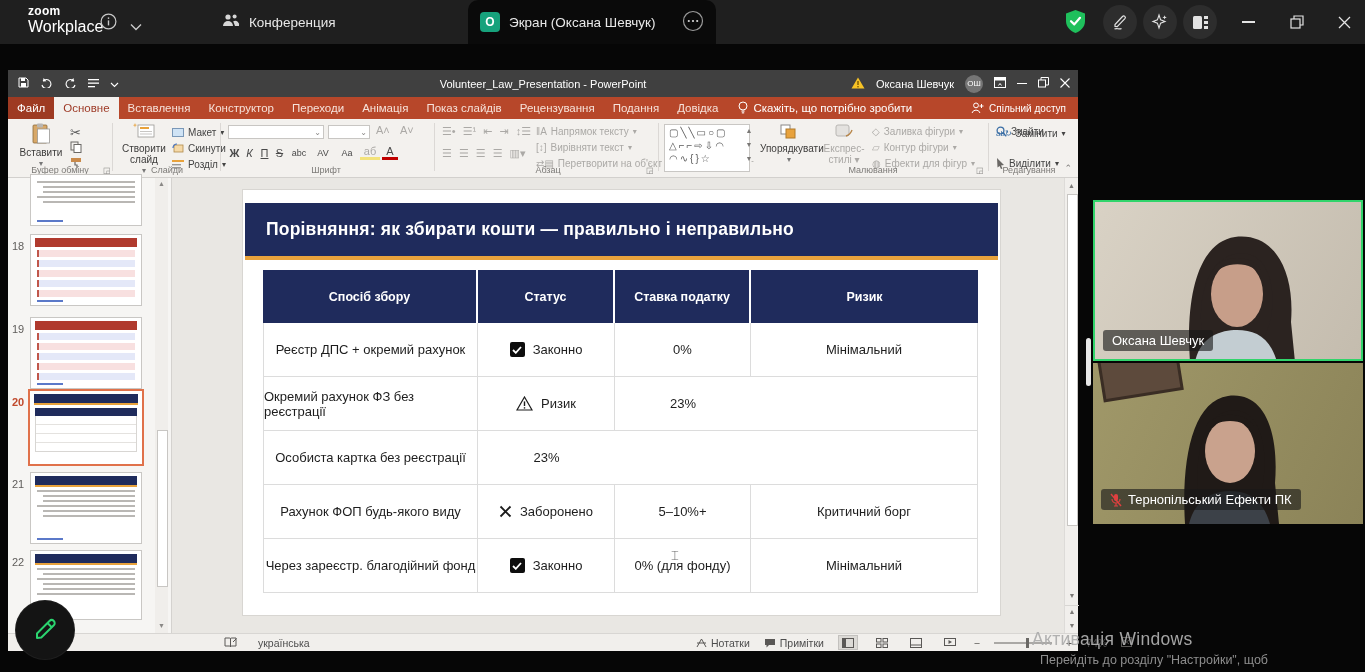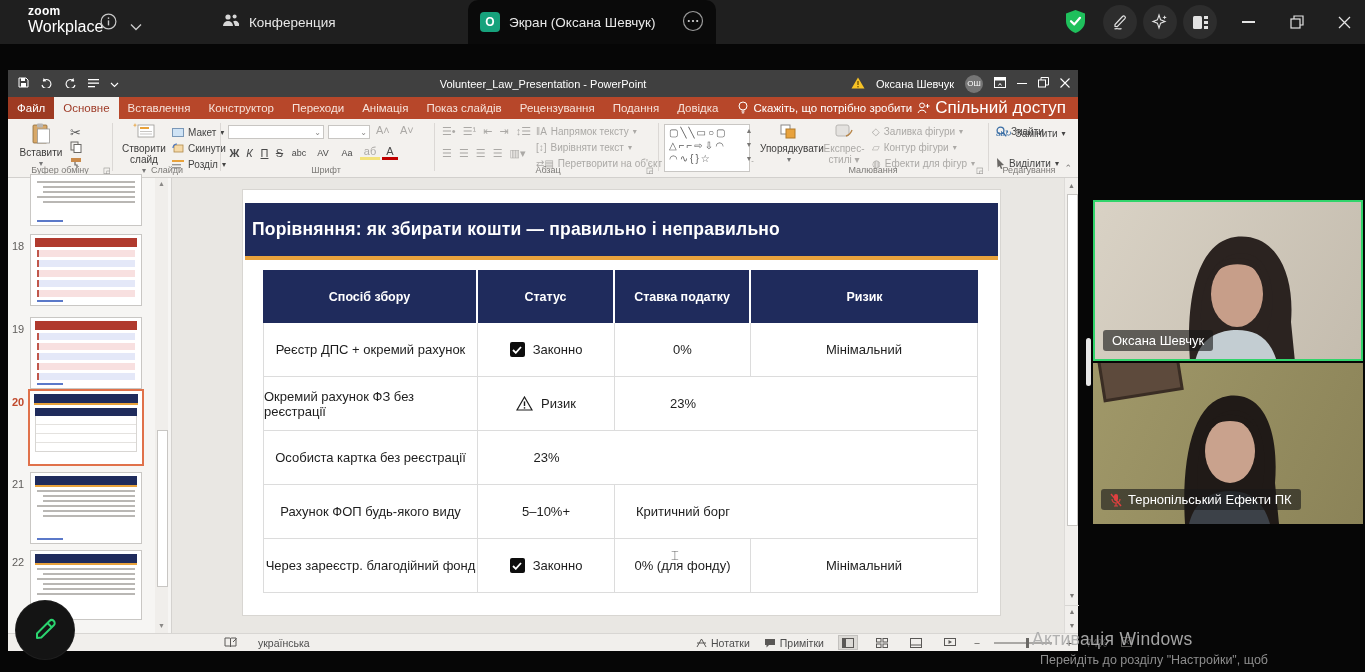--- a/index.html
+++ b/index.html
@@ -27,21 +27,21 @@
   .ppt-title{position:absolute;left:0;top:0;width:100%;height:27px;background:#404040;color:#fff;font-size:11px;}
   .qat{position:absolute;left:10px;top:0;height:27px;display:flex;align-items:center;gap:11px;color:#fff;}
   .ppt-title .tcenter{position:absolute;left:0;right:0;top:0;height:27px;display:flex;align-items:center;justify-content:center;}
   .ppt-title .tright{position:absolute;right:8px;top:0;height:27px;display:flex;align-items:center;gap:11px;}
   .ppt-avatar{width:18px;height:18px;border-radius:50%;background:rgba(255,255,255,.28);color:#fff;font-size:8px;
               display:flex;align-items:center;justify-content:center;}
   .ppt-tabs{position:absolute;left:0;top:27px;width:100%;height:22px;background:#B7472A;display:flex;align-items:stretch;
             color:#f6e2da;font-size:11.5px;}
   .rtab{padding:0 9px;display:flex;align-items:center;}
   .rtab.sel{background:#f3f1ee;color:#9E3A26;}
-  .share{position:absolute;right:12px;top:27px;height:22px;display:flex;align-items:center;gap:5px;color:#fff;font-size:17px;}
+  .share{position:absolute;right:12px;top:27px;height:22px;display:flex;align-items:center;gap:5px;color:#fff;font-size:10px;}
   .tellme{display:flex;align-items:center;gap:6px;padding:0 10px;color:#fff;}
 
   .ribbon{position:absolute;left:0;top:49px;width:100%;height:58px;background:#f3f1ee;border-bottom:1px solid #d2d0cd;
           color:#3d3c3b;font-size:10px;}
   .gsep{position:absolute;top:4px;height:48px;width:1px;background:#dbd8d5;}
   .glabel{position:absolute;bottom:2px;font-size:9px;color:#7c7a77;text-align:center;}
   .bigbtn{position:absolute;top:4px;width:50px;text-align:center;color:#3d3c3b;font-size:10px;line-height:11px;}
   .smrow{display:flex;align-items:center;gap:4px;font-size:10px;color:#444;height:14px;}
   .dis{color:#aba9a6 !important;}
   .combo{background:#fff;border:1px solid #c8c6c3;height:14px;display:flex;align-items:center;justify-content:flex-end;
@@ -59,21 +59,21 @@
   .tbar-red{height:9px;background:#B03A2E;margin:3px 4px 0 4px;}
   .tbar-navy{height:9px;background:#1F2B5C;margin:3px 4px 0 4px;border-bottom:2px solid #E8A23C;}
   .trowp{height:7px;margin:3px 6px 0 6px;border-left:2px solid #c0564a;}
   .bluefoot{position:absolute;left:6px;bottom:3px;width:26px;height:2px;background:#5b79c9;}
   .tsb{position:absolute;left:147px;top:0;width:13px;height:455px;background:#f0eeeb;}
   .tsb .sthumb{position:absolute;left:2px;width:9px;background:#fff;border:1px solid #c8c6c3;}
 
   .canvas{position:absolute;left:164px;top:0;width:892px;height:455px;background:#e9e7e3;}
   .slide{position:absolute;left:71px;top:12px;width:757px;height:425px;background:#fff;box-shadow:0 0 0 1px #d8d6d2;}
   .stitle{position:absolute;left:2px;top:13px;width:753px;height:53px;background:#1F2B5C;border-bottom:4px solid #E8A23C;box-sizing:content-box;}
-  .stitle-text{color:#fff;font-weight:bold;font-size:17.5px;line-height:53px;padding-left:7px;letter-spacing:.2px;border-radius:13px;}
+  .stitle-text{color:#fff;font-weight:bold;font-size:17.5px;line-height:53px;padding-left:21px;letter-spacing:.2px;border-radius:13px;}
   .stable{position:absolute;left:20px;top:80px;width:715px;}
   .thead{display:grid;grid-template-columns:215px 137px 136px 227px;height:53px;background:#1F2B5C;}
   .thead>div{display:flex;align-items:center;justify-content:center;color:#fff;font-weight:bold;font-size:12.5px;border-right:2px solid #fff;}
   .thead>div:last-child{border-right:none;}
   .tbody{border:1px solid #dcdcdc;border-top:none;}
   .trow{display:grid;grid-template-columns:214px 137px 136px 226px;height:53px;border-bottom:1px solid #dcdcdc;}
   .trow:last-child{border-bottom:none;}
   .trow>div{display:flex;align-items:center;justify-content:center;font-size:13px;color:#1d1d1d;border-right:1px solid #dcdcdc;}
   .trow>div:last-child{border-right:none;}
   .sic{display:inline-flex;margin-right:8px;}
@@ -590,20 +590,28 @@
                 <div>23%</div>
               </div>
 
               <div class="trow">
                 <div>Особиста картка без реєстрації</div>
                 <div>23%</div>
               </div>
 
               <div class="trow">
                 <div>Рахунок ФОП будь-якого виду</div>
+                <div>
+                  <span class="sic">
+                      <svg width="13" height="13" viewBox="0 0 13 13">
+                        <path d="M1.5 1.5 L11.5 11.5 M11.5 1.5 L1.5 11.5" stroke="#1c1c1c" stroke-width="1.8"></path>
+                      </svg>
+                    </span>
+                  <span>Заборонено</span>
+                </div>
                 <div>5–10%+</div>
                 <div>Критичний борг</div>
               </div>
 
               <div class="trow">
                 <div>Через зареєстр. благодійний фонд</div>
                 <div>
                   <span class="sic ic-check">
                       <svg width="10" height="8" viewBox="0 0 10 8">
                         <path d="M1 4 L3.8 6.8 L9 1" fill="none" stroke="#fff" stroke-width="1.8"></path>

